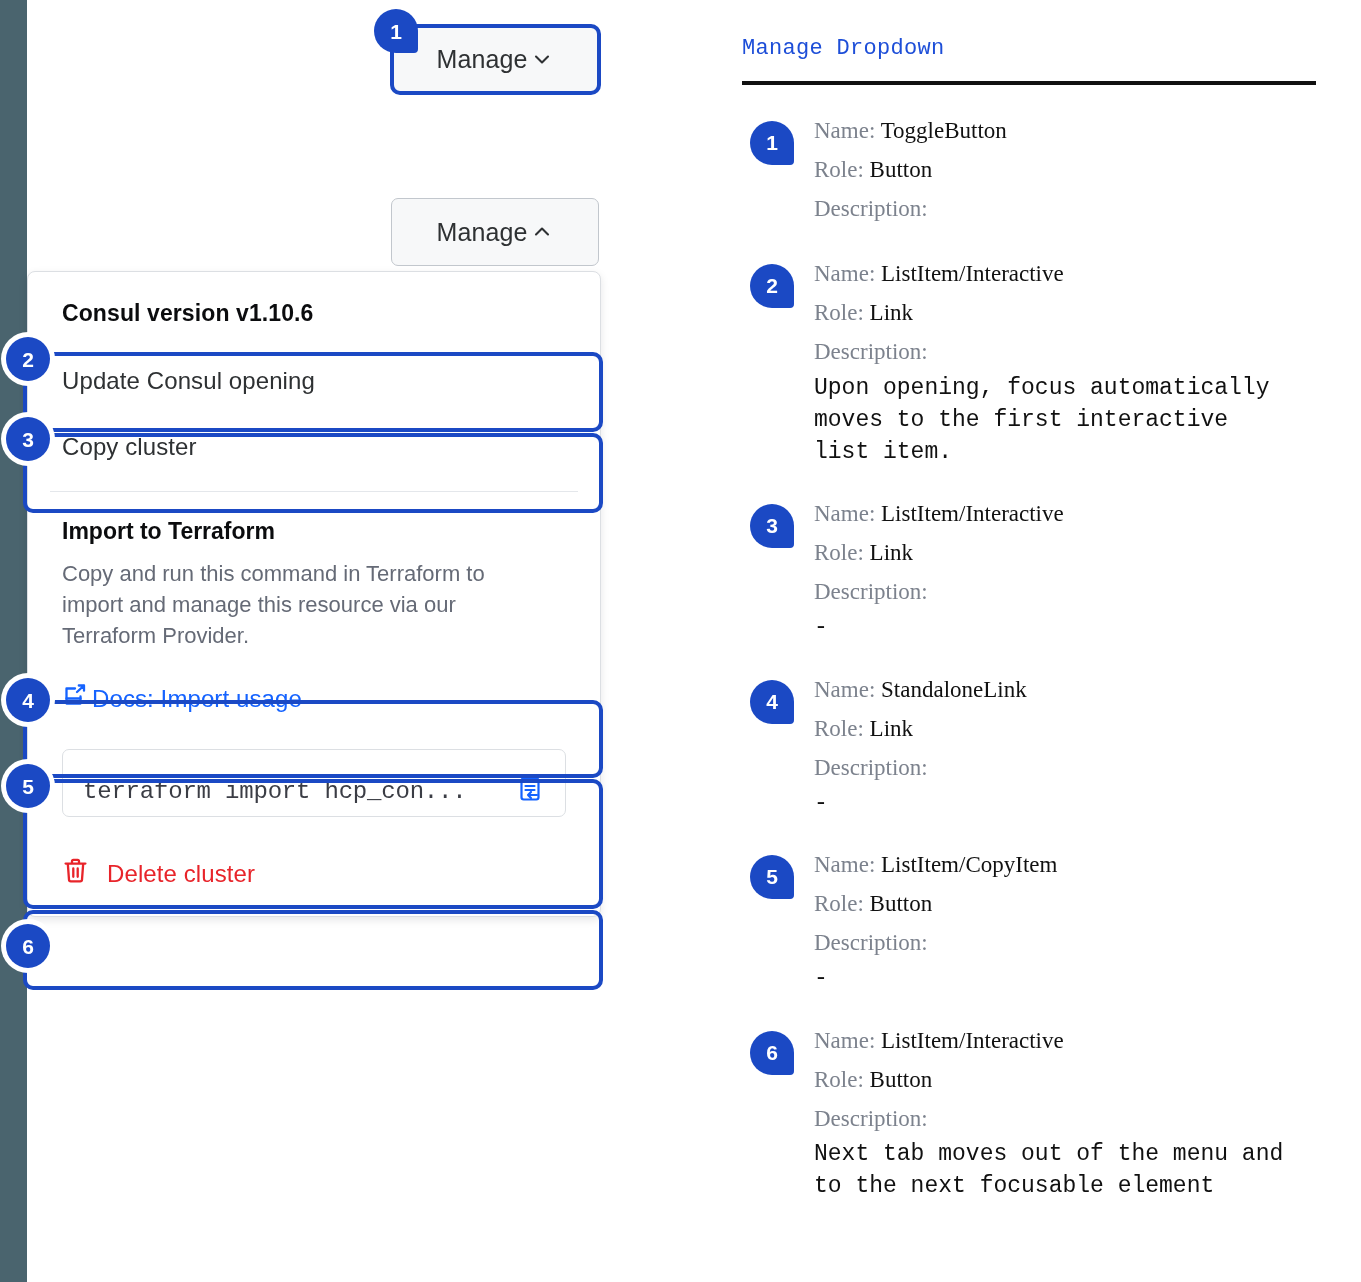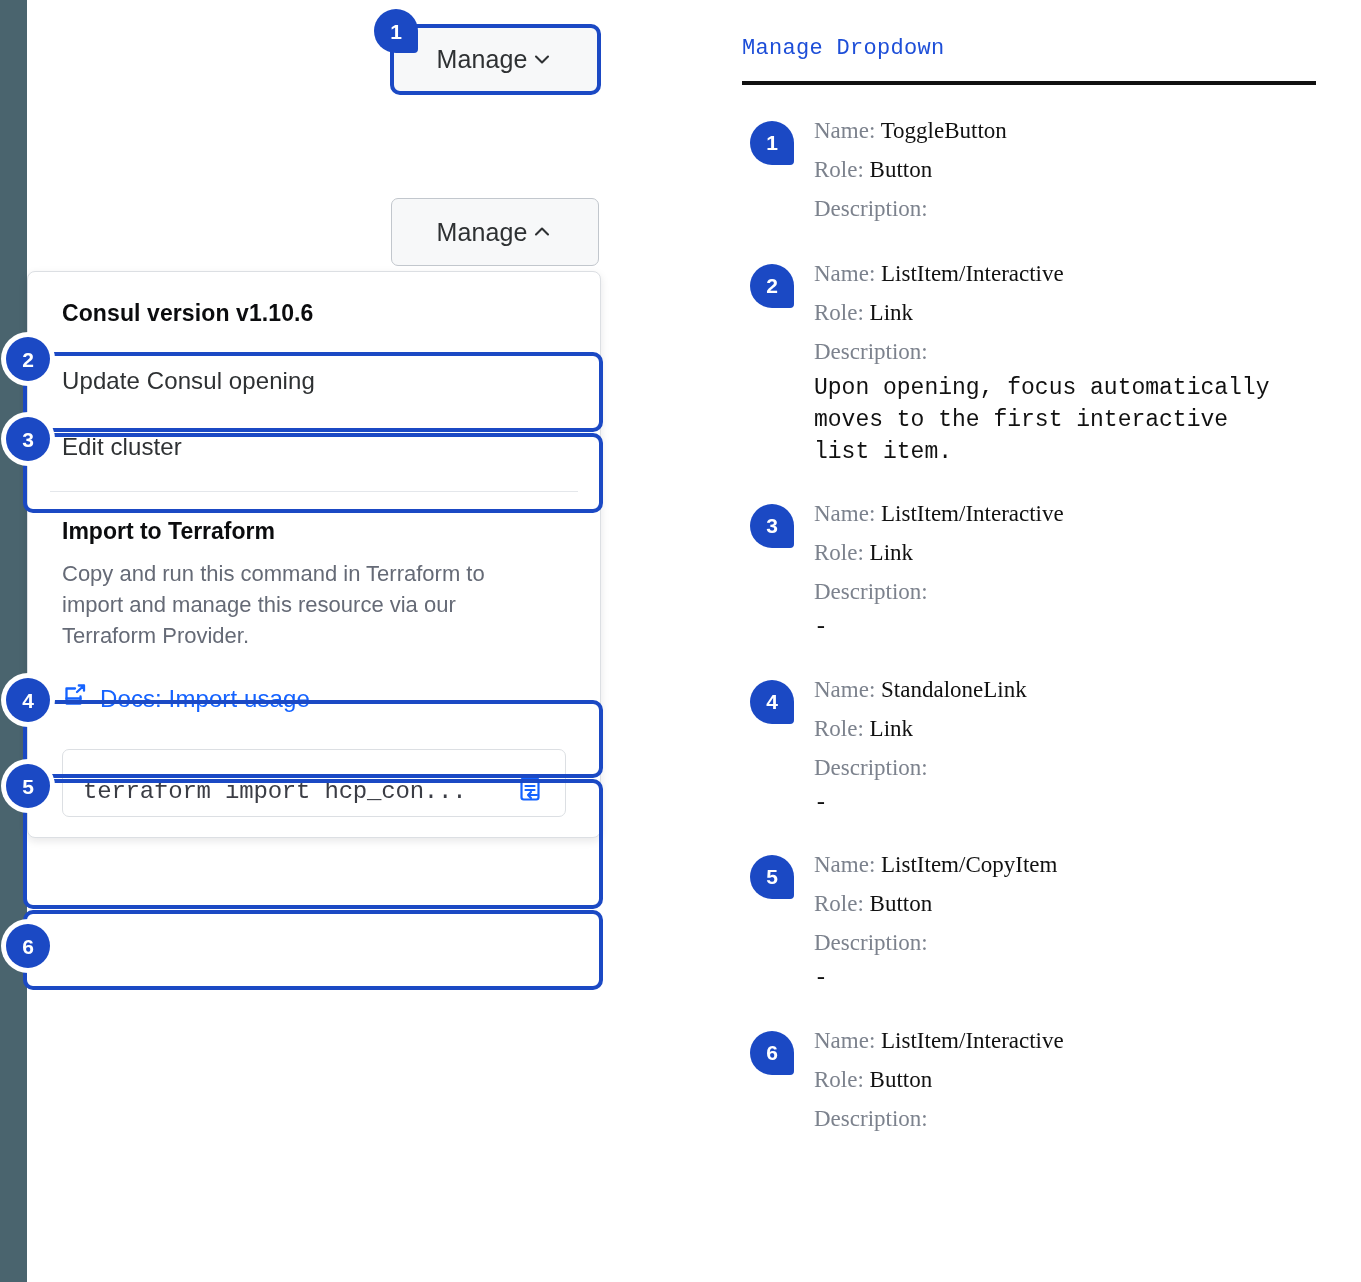--- a/index.html
+++ b/index.html
@@ -68,21 +68,21 @@
   .sect-title {
     font-size: 23px; font-weight: bold; color: #0b0c0e;
     padding: 26px 34px 10px 34px;
   }
   .sect-desc {
     font-size: 22px; color: #656a76; line-height: 1.40;
     padding: 4px 34px 16px 34px;
     max-width: 540px;
   }
   .docs-link {
-    display: flex; align-items: center; gap: 12px;
+    display: flex; align-items: center; gap: 4px;
     color: #1563ff; font-size: 24px; font-weight: 500;
     padding: 16px 34px 18px 34px;
     letter-spacing: .1px;
   }
   .copy-row { padding: 16px 34px 20px 34px; }
   .copy-box {
     display: flex; align-items: center; justify-content: space-between;
     border: 1px solid #dcdfe3; border-radius: 7px;
     background: #ffffff;
     height: 68px; padding: 16px 20px 0 20px;
@@ -172,21 +172,21 @@
 
     <div class="panel">
 
       <div class="panel-head">Consul version v1.10.6</div>
 
       <div class="panel-item">
         <span>Update Consul opening</span>
       </div>
 
       <div class="panel-item">
-        <span>Edit cluster</span>
+        <span>Copy cluster</span>
       </div>
 
       <div class="panel-sep"></div>
 
       <div class="sect-title">Import to Terraform</div>
       <div class="sect-desc">Copy and run this command in Terraform to import and manage this resource via our Terraform Provider.</div>
 
       <div class="docs-link">
         <span class="icon16">
           <svg width="26" height="26" viewBox="0 0 26 26">
@@ -205,20 +205,31 @@
             <svg width="30" height="30" viewBox="0 0 30 30">
               <rect x="6.5" y="4.5" width="17" height="21" rx="2.2" fill="none" stroke="#1563ff" stroke-width="2.2"></rect>
               <rect x="11" y="2" width="8" height="4.6" rx="1.4" fill="none" stroke="#1563ff" stroke-width="2.2"></rect>
               <path d="M10.5 12 h9 M10.5 16 h9" stroke="#1563ff" stroke-width="2.2" stroke-linecap="round"></path>
               <path d="M13 21 h9 M16 18 l-3 3 3 3" fill="none" stroke="#1563ff" stroke-width="2.2" stroke-linecap="round" stroke-linejoin="round"></path>
             </svg>
           </span>
         </div>
       </div>
 
+      <div class="delete-row">
+        <span class="icon16">
+          <svg width="27" height="27" viewBox="0 0 27 27">
+            <path d="M3.6 6.6 h19.8" stroke="#e8242a" stroke-width="2.3" stroke-linecap="round"></path>
+            <path d="M10 6.6 V4.2 a1.4 1.4 0 0 1 1.4-1.4 h4.2 a1.4 1.4 0 0 1 1.4 1.4 V6.6" fill="none" stroke="#e8242a" stroke-width="2.3" stroke-linejoin="round"></path>
+            <path d="M5.8 6.6 l1.2 16 a1.8 1.8 0 0 0 1.8 1.7 h9.4 a1.8 1.8 0 0 0 1.8-1.7 l1.2-16" fill="none" stroke="#e8242a" stroke-width="2.3" stroke-linejoin="round"></path>
+            <path d="M11.3 11.4 v8.4 M15.7 11.4 v8.4" stroke="#e8242a" stroke-width="2.3" stroke-linecap="round"></path>
+          </svg>
+        </span>
+        <span>Delete cluster</span>
+      </div>
     </div>
 
     <div class="hl" style="left:390px;top:24px;width:211px;height:71px;"></div>
     <div class="hl" style="left:23px;top:352px;width:580px;height:80px;"></div>
     <div class="hl" style="left:23px;top:433px;width:580px;height:80px;"></div>
     <div class="hl" style="left:23px;top:700px;width:580px;height:78px;"></div>
     <div class="hl" style="left:23px;top:779px;width:580px;height:130px;"></div>
     <div class="hl" style="left:23px;top:910px;width:580px;height:80px;"></div>
 
     <div class="badge pin" style="left:374px;top:9px;">1</div>
@@ -272,16 +283,18 @@
       <div class="kv"><span class="k">Role:</span> <span class="v">Button</span></div>
       <div class="kv"><span class="k">Description:</span></div>
       <div class="desc-body">-</div>
     </div>
 
     <div class="spec-entry">
       <div class="spec-badge">6</div>
       <div class="kv"><span class="k">Name:</span> <span class="v">ListItem/Interactive</span></div>
       <div class="kv"><span class="k">Role:</span> <span class="v">Button</span></div>
       <div class="kv"><span class="k">Description:</span></div>
+      <div class="desc-body">Next tab moves out of the menu and
+to the next focusable element</div>
     </div>
   </div>
 
 </div>
 
 </body></html>

